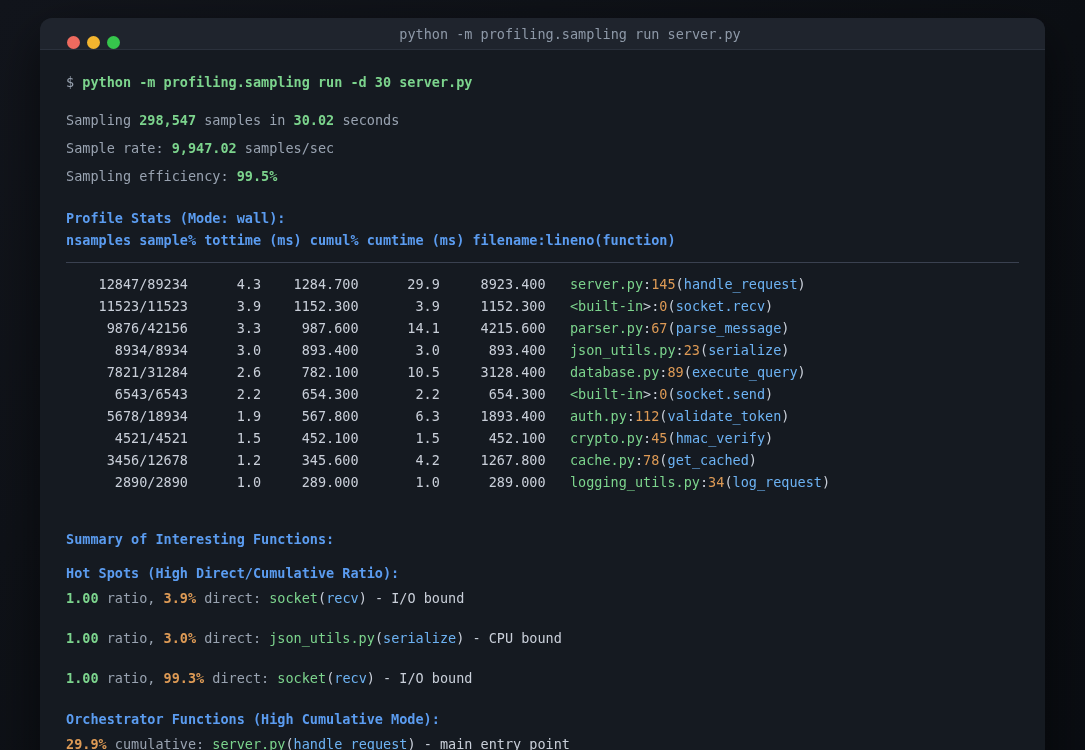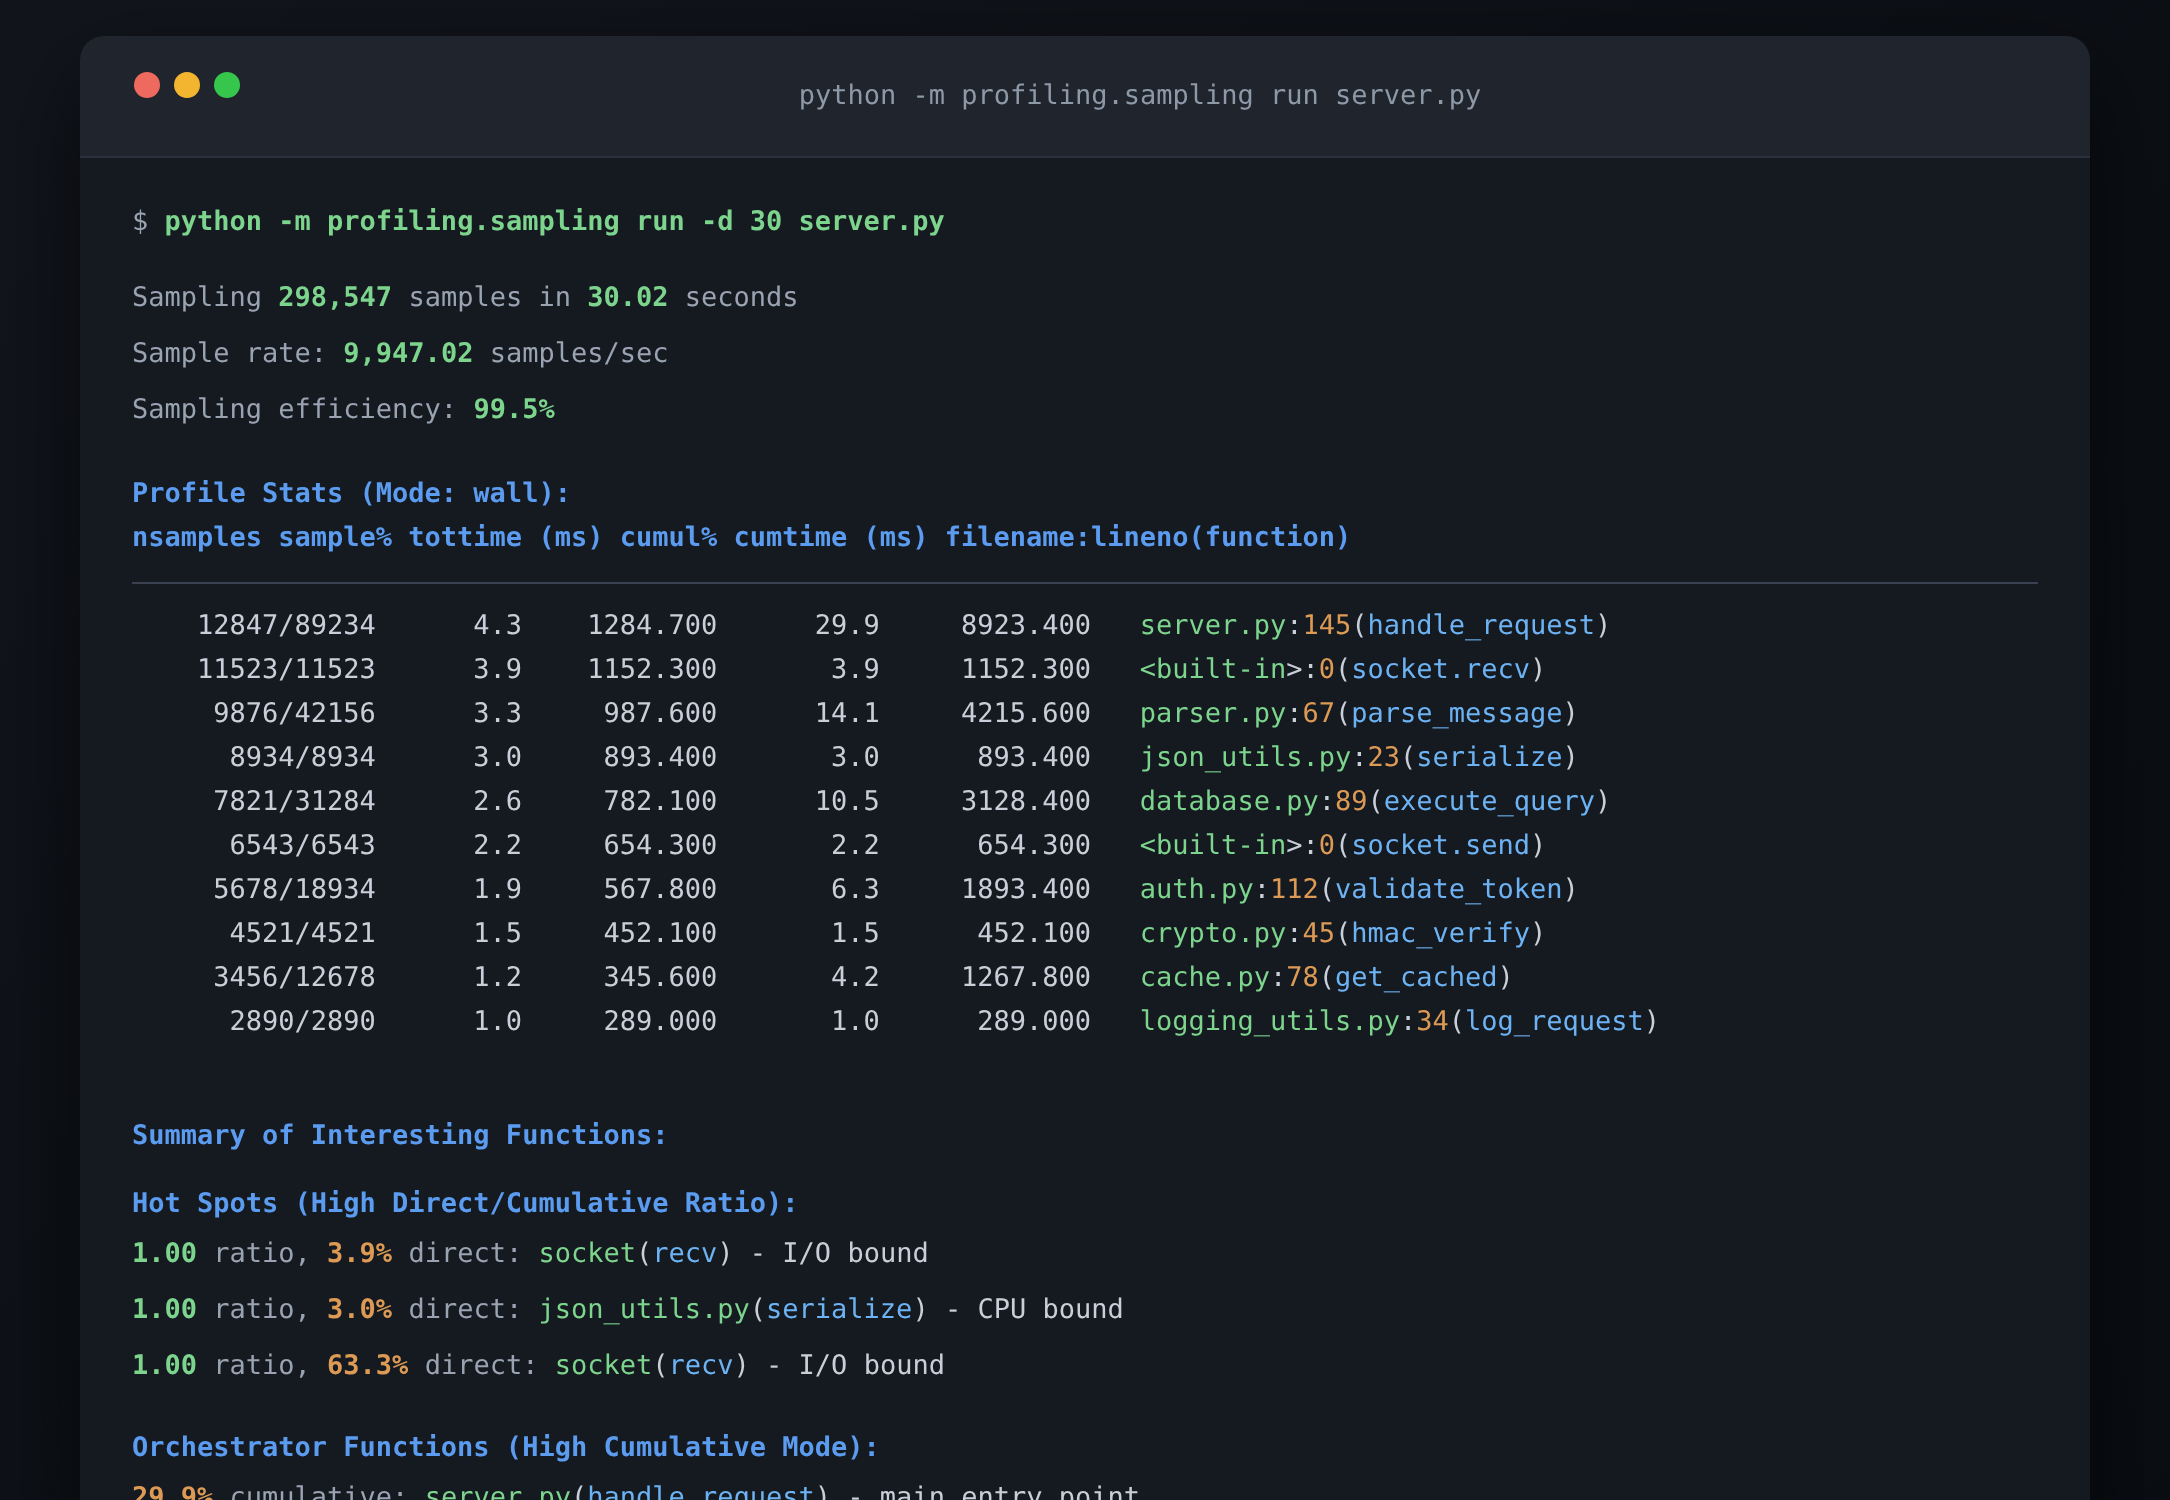--- a/index.html
+++ b/index.html
@@ -15,21 +15,21 @@
     font-family:"DejaVu Sans Mono","Liberation Mono",monospace;
     font-size:13.5px;
   }
   .window{
     position:absolute;left:40px;top:18px;width:1005px;height:780px;
     background:var(--window_bg);
     border-radius:12px 12px 0 0;
     box-shadow:0 18px 50px rgba(0,0,0,.55);
   }
   .titlebar{
-    position:relative;height:61px;background:var(--titlebar_bg);
+    position:relative;height:32px;background:var(--titlebar_bg);
     border-bottom:1px solid var(--border);
     border-radius:12px 12px 0 0;
     display:flex;align-items:center;justify-content:center;text-align:right;
   }
   .lights{position:absolute;left:27px;top:0;height:48px;display:flex;align-items:center;gap:7px;}
   .dot{width:13px;height:13px;border-radius:50%;}
   .dot.r{background:var(--dot_red);} .dot.y{background:var(--dot_yellow);} .dot.g{background:var(--dot_green);}
   .title{color:var(--title_text);padding-left:55px;letter-spacing:0;}
   .content{padding:22px 26px 0 26px;}
   .line{white-space:pre;line-height:20px;min-height:20px;color:var(--dim);}
@@ -37,21 +37,21 @@
   .dim{color:var(--dim);} .light{color:var(--light);} .g{color:var(--green);}
   .bl{color:var(--blue);} .o{color:var(--orange);} .b{font-weight:bold;}
   .heading{color:var(--blue_heading);font-weight:bold;}
   .stats{margin-top:18px;display:flex;flex-direction:column;gap:8px;}
   .profile-heading{margin-top:22px;}
   .cols-header{margin-top:2px;}
   .divider{margin-top:12px;border:none;border-top:1px solid var(--divider);width:100%;height:0;}
   .rows{margin-top:10px;}
   .summary-heading{margin-top:36px;}
   .hotspots-heading{margin-top:14px;}
-  .items{margin-top:5px;display:flex;flex-direction:column;gap:8px;}
+  .items{margin-top:5px;display:flex;flex-direction:column;gap:20px;}
   .orch-heading{margin-top:21px;}
 </style>
 </head>
 <body>
 
 <div class="window">
   <div class="titlebar">
     <div class="lights">
       <span class="dot r"></span>
       <span class="dot y"></span>
@@ -84,21 +84,21 @@
         <div class="trow"><span class="light">     3456/12678      1.2     345.600       4.2     1267.800   </span><span class="g">cache.py</span><span class="light">:</span><span class="o">78</span><span class="light">(</span><span class="bl">get_cached</span><span class="light">)</span></div>
         <div class="trow"><span class="light">      2890/2890      1.0     289.000       1.0      289.000   </span><span class="g">logging_utils.py</span><span class="light">:</span><span class="o">34</span><span class="light">(</span><span class="bl">log_request</span><span class="light">)</span></div>
       </div>
 
     <div class="line heading summary-heading">Summary of Interesting Functions:</div>
 
     <div class="line heading hotspots-heading">Hot Spots (High Direct/Cumulative Ratio):</div>
     <div class="items" id="hot-spot-items">
         <div class="line"><span class="g b">1.00</span><span class="dim"> ratio, </span><span class="o b">3.9%</span><span class="dim"> direct: </span><span class="g">socket</span><span class="light">(</span><span class="bl">recv</span><span class="light">)</span><span class="light"> - I/O bound</span></div>
         <div class="line"><span class="g b">1.00</span><span class="dim"> ratio, </span><span class="o b">3.0%</span><span class="dim"> direct: </span><span class="g">json_utils.py</span><span class="light">(</span><span class="bl">serialize</span><span class="light">)</span><span class="light"> - CPU bound</span></div>
-        <div class="line"><span class="g b">1.00</span><span class="dim"> ratio, </span><span class="o b">63.3%</span><span class="dim"> direct: </span><span class="g">socket</span><span class="light">(</span><span class="bl">recv</span><span class="light">)</span><span class="light"> - I/O bound</span></div>
+        <div class="line"><span class="g b">1.00</span><span class="dim"> ratio, </span><span class="o b">99.3%</span><span class="dim"> direct: </span><span class="g">socket</span><span class="light">(</span><span class="bl">recv</span><span class="light">)</span><span class="light"> - I/O bound</span></div>
       </div>
 
     <div class="line heading orch-heading">Orchestrator Functions (High Cumulative Mode):</div>
     <div class="items" id="orchestrator-items">
         <div class="line"><span class="o b">29.9%</span><span class="dim"> cumulative: </span><span class="g">server.py</span><span class="light">(</span><span class="bl">handle_request</span><span class="light">)</span><span class="light"> - main entry point</span></div>
         <div class="line"><span class="o b">14.1%</span><span class="dim"> cumulative: </span><span class="g">parser.py</span><span class="light">(</span><span class="bl">parse_message</span><span class="light">)</span><span class="light"> - message parsing</span></div>
       </div>
   </div>
 </div>
 

